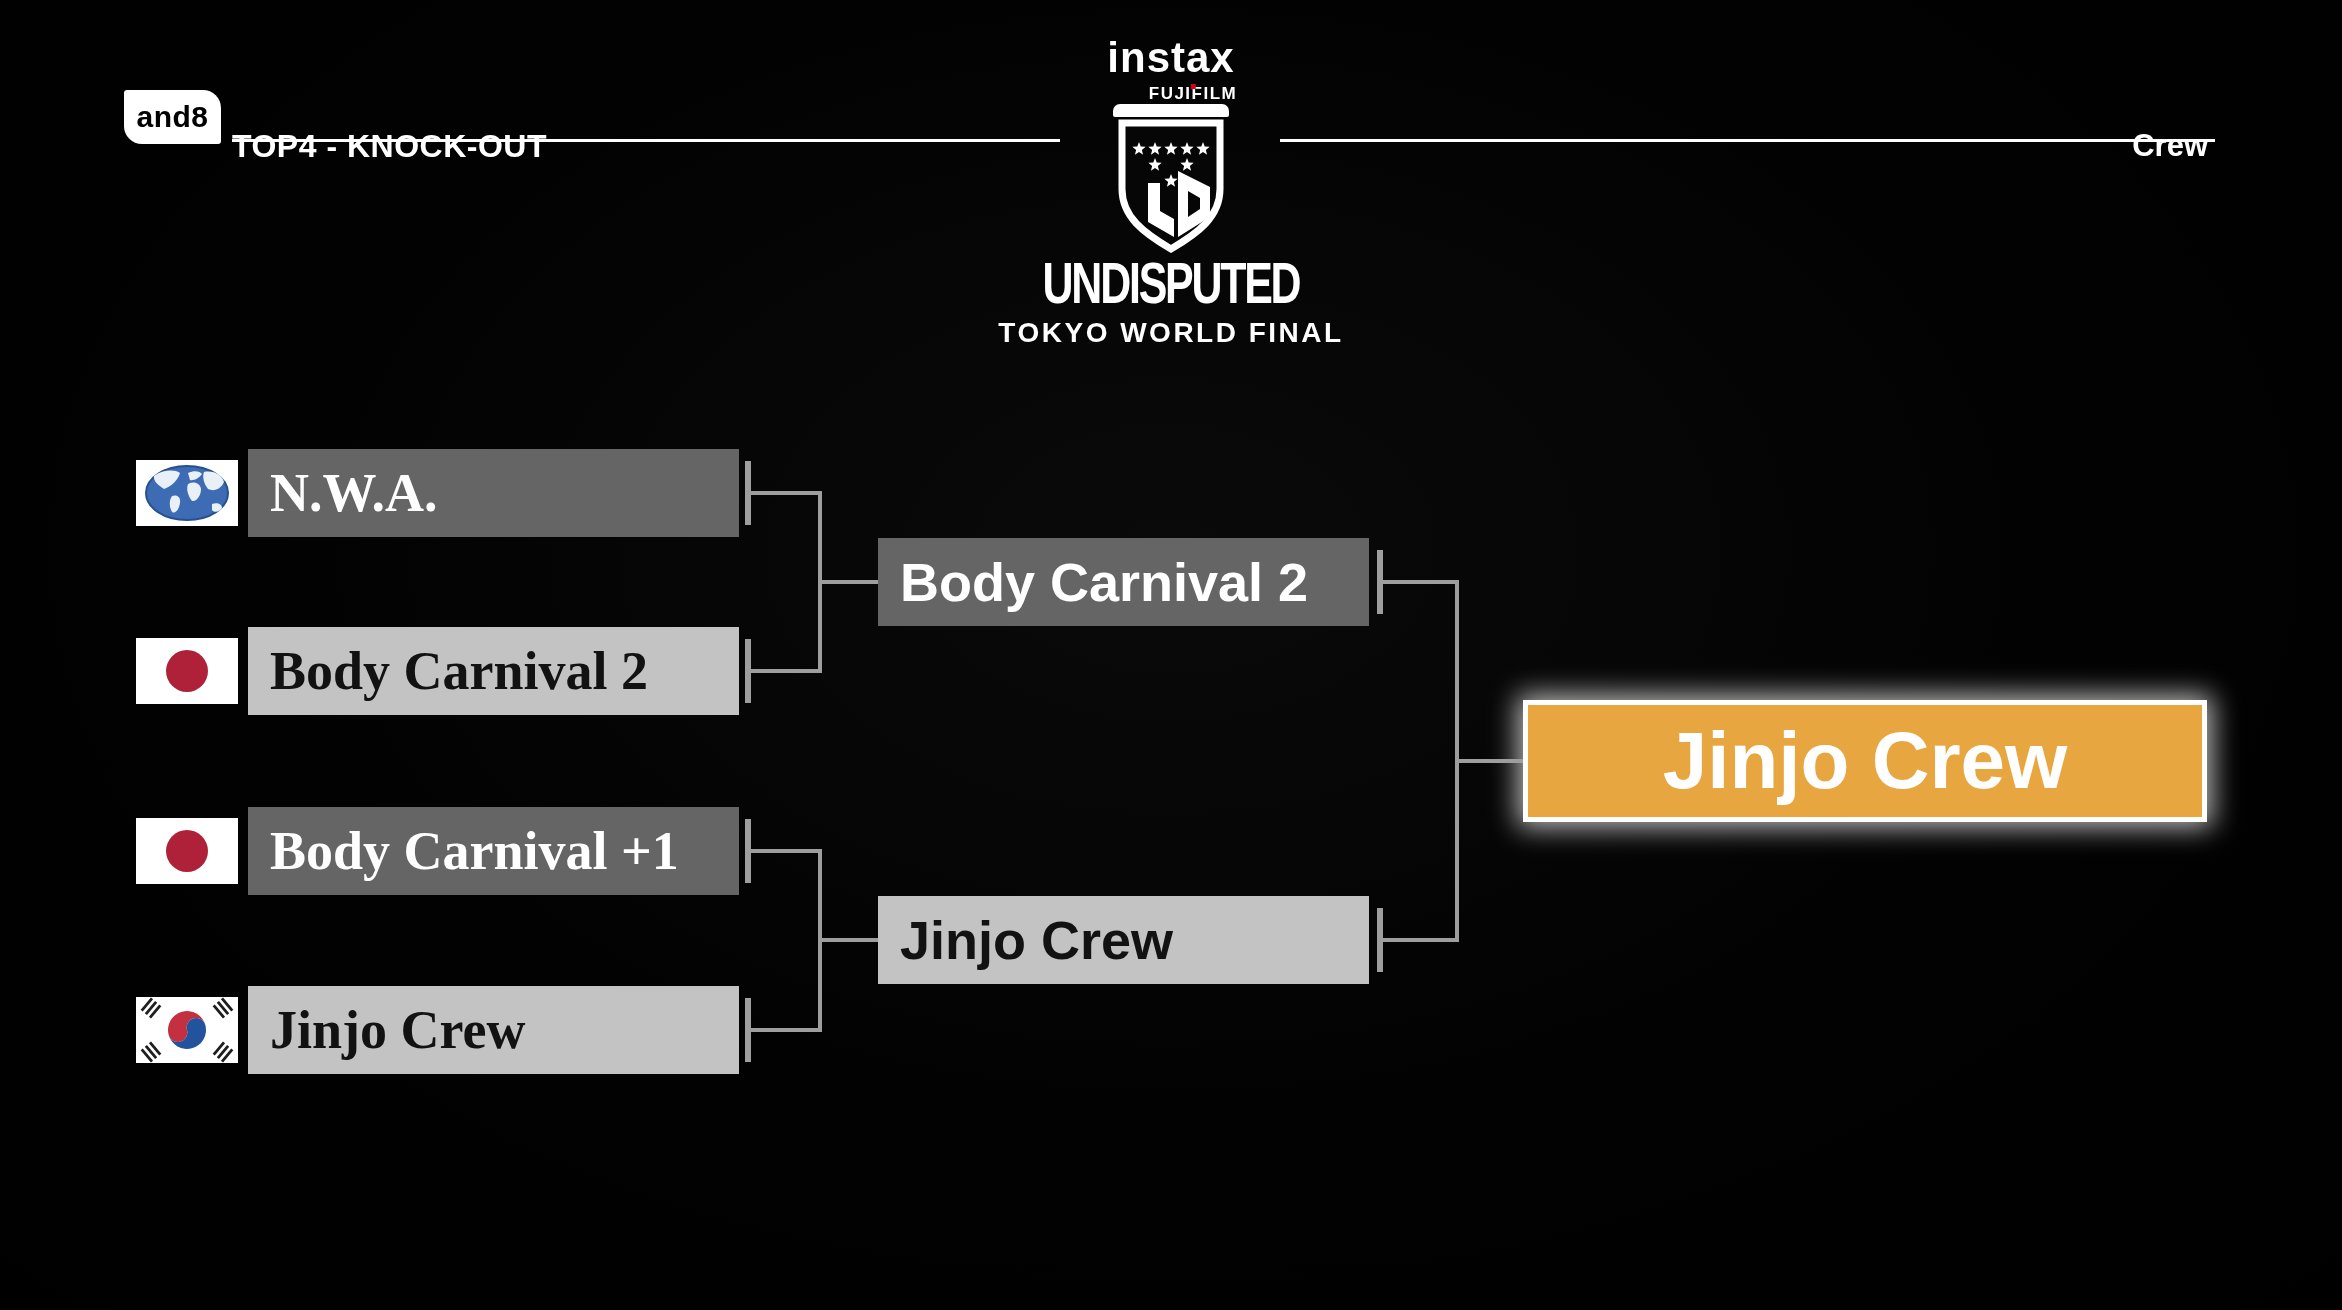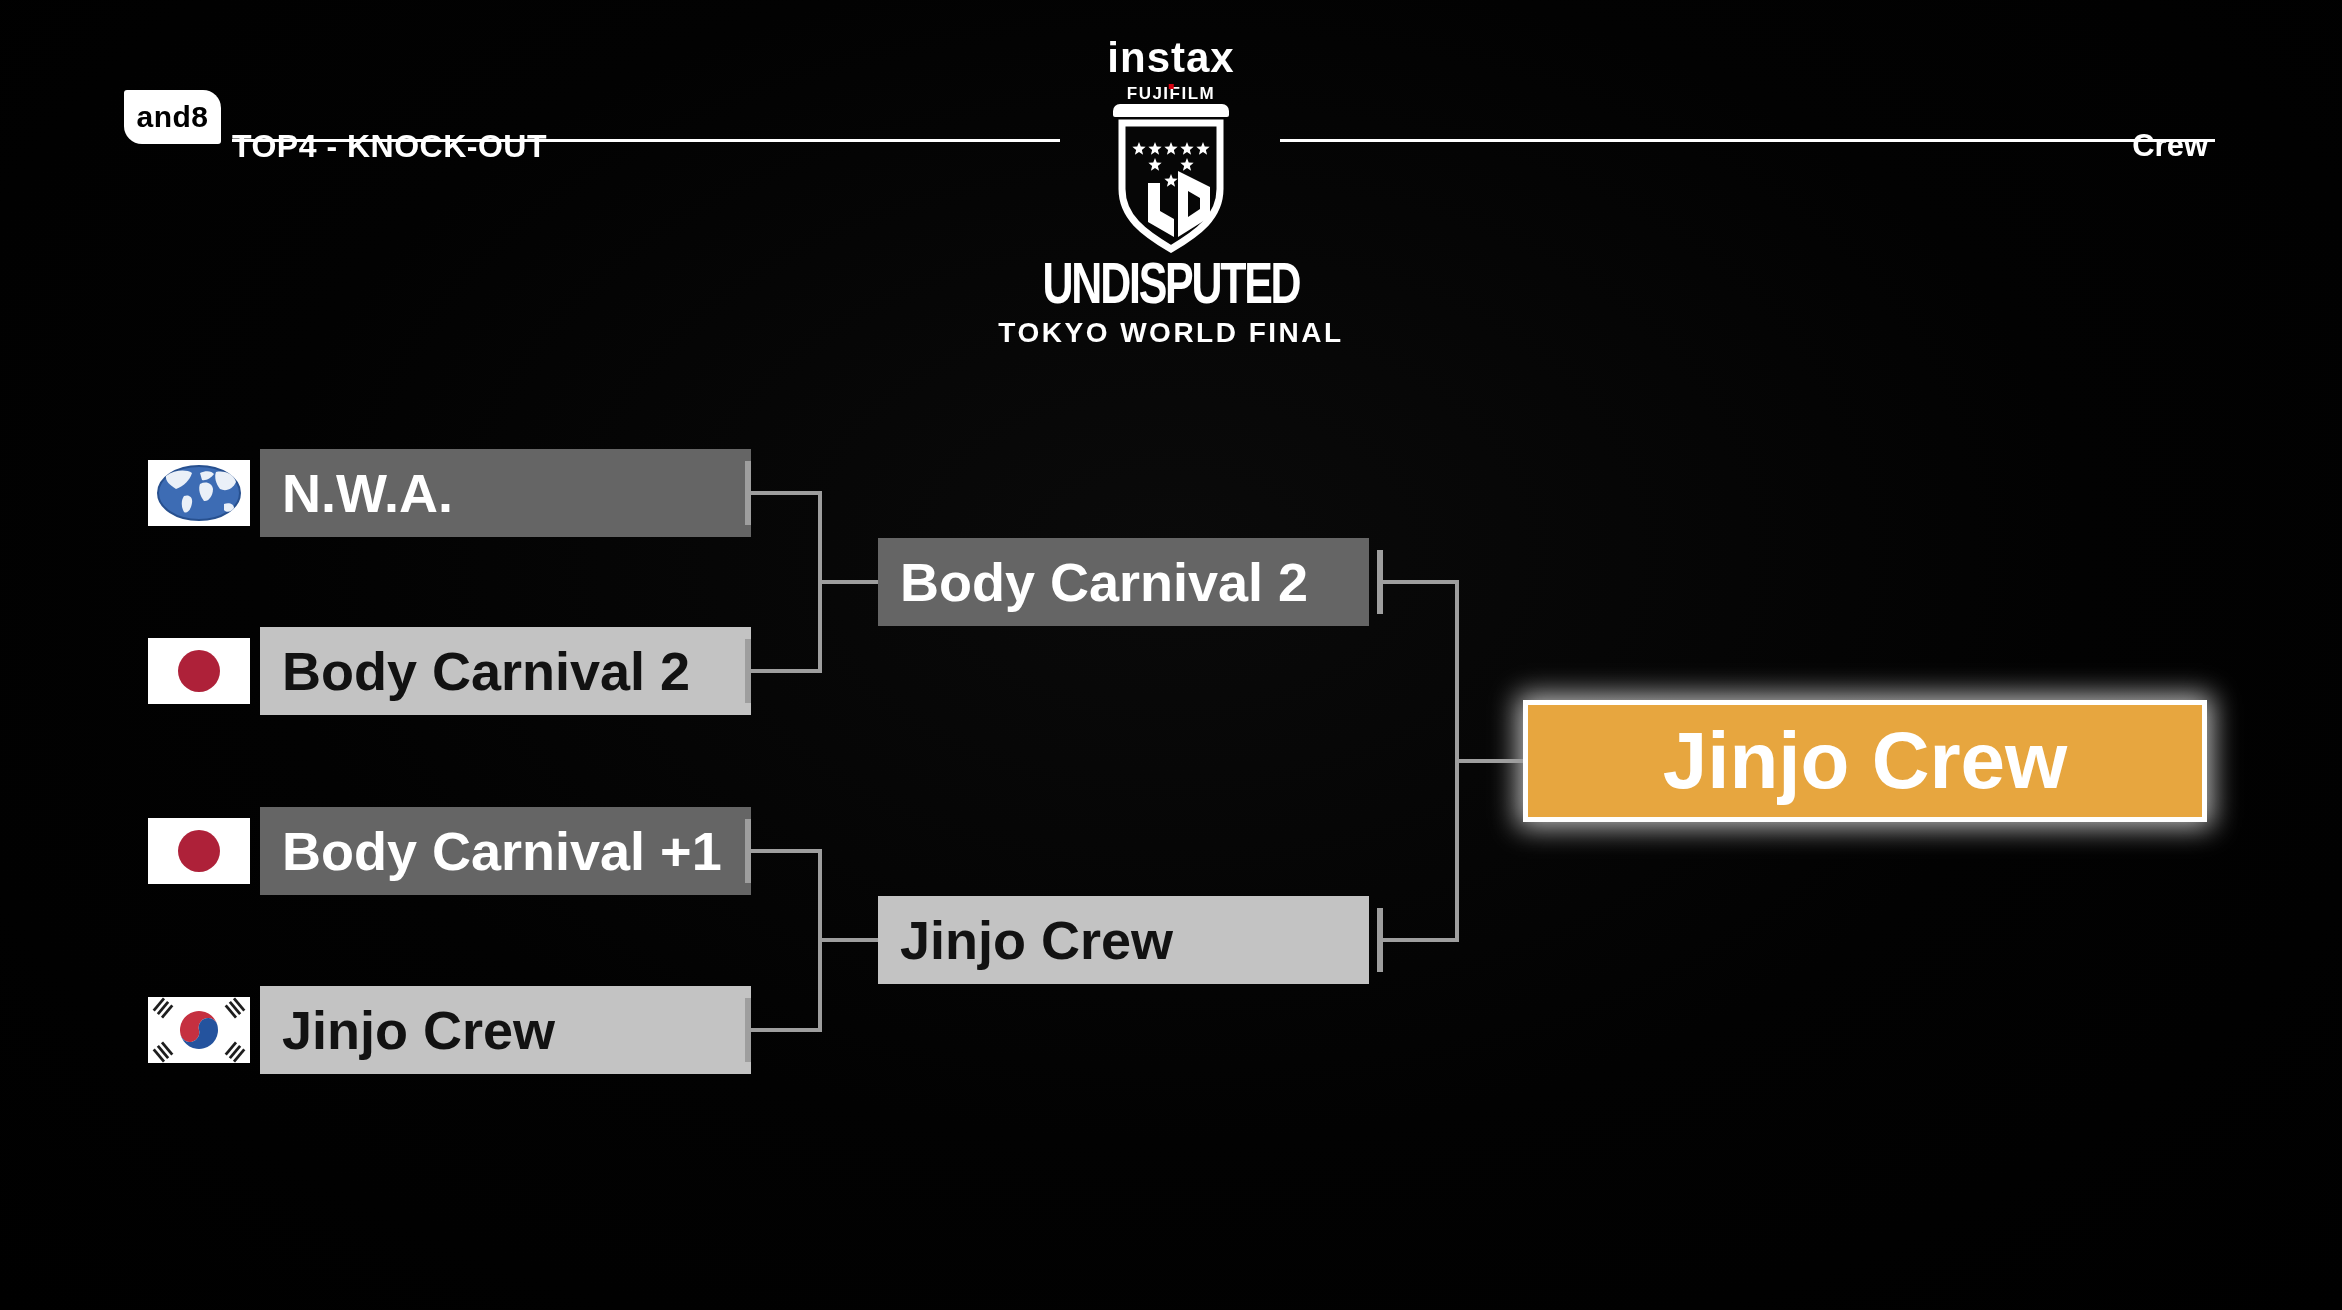--- a/index.html
+++ b/index.html
@@ -20,30 +20,30 @@
   }
   .header-title{left:232px;top:96px;color:#fff;font-size:32px;font-weight:700;letter-spacing:0.5px;}
   .header-crew{top:96px;right:134px;color:#fff;font-size:31px;font-weight:700;}
   .hline{height:3px;background:#fff;top:139px;}
   .hline.left{left:232px;width:828px;}
   .hline.right{left:1280px;width:935px;}
 
   
   .center{left:50%;transform:translateX(-50%);color:#fff;text-align:center;white-space:nowrap;}
   .instax{top:34px;font-size:42px;font-weight:700;letter-spacing:1px;}
-  .fujifilm-wrap{top:84px;height:22px;}
+  .fujifilm-wrap{top:84px;height:22px;margin-left:22px;}
   .fujifilm{font-size:17px;font-weight:700;letter-spacing:1.5px;}
   .red-tittle{position:absolute;left:47%;top:0px;width:5px;height:5px;background:#d7000f;}
   .roof{top:104px;width:116px;height:13px;background:#fff;border-radius:7px 7px 2px 2px;}
   .shield{top:119px;}
   .undisputed{top:254px;font-size:58px;font-weight:700;letter-spacing:-3px;transform:translateX(-50%) scaleX(0.74);line-height:1;}
   .tokyo{top:317px;font-size:28px;font-weight:700;letter-spacing:2.5px;}
 
   
-  .row{display:flex;align-items:center;gap:10px;left:148px;height:88px;}
+  .row{display:flex;align-items:center;gap:10px;left:136px;height:88px;font-family:Liberation Serif, serif;}
   .flag{flex:0 0 auto;width:102px;height:66px;display:block;}
   .bar{
     width:491px;height:88px;display:flex;align-items:center;
     padding-left:22px;box-sizing:border-box;
     font-size:54px;font-weight:700;white-space:nowrap;
   }
   .bar.dark{background:#656565;color:#fff;}
   .bar.light{background:#c3c3c3;color:#121212;}
   .r2bar{left:878px;width:491px;}
 

